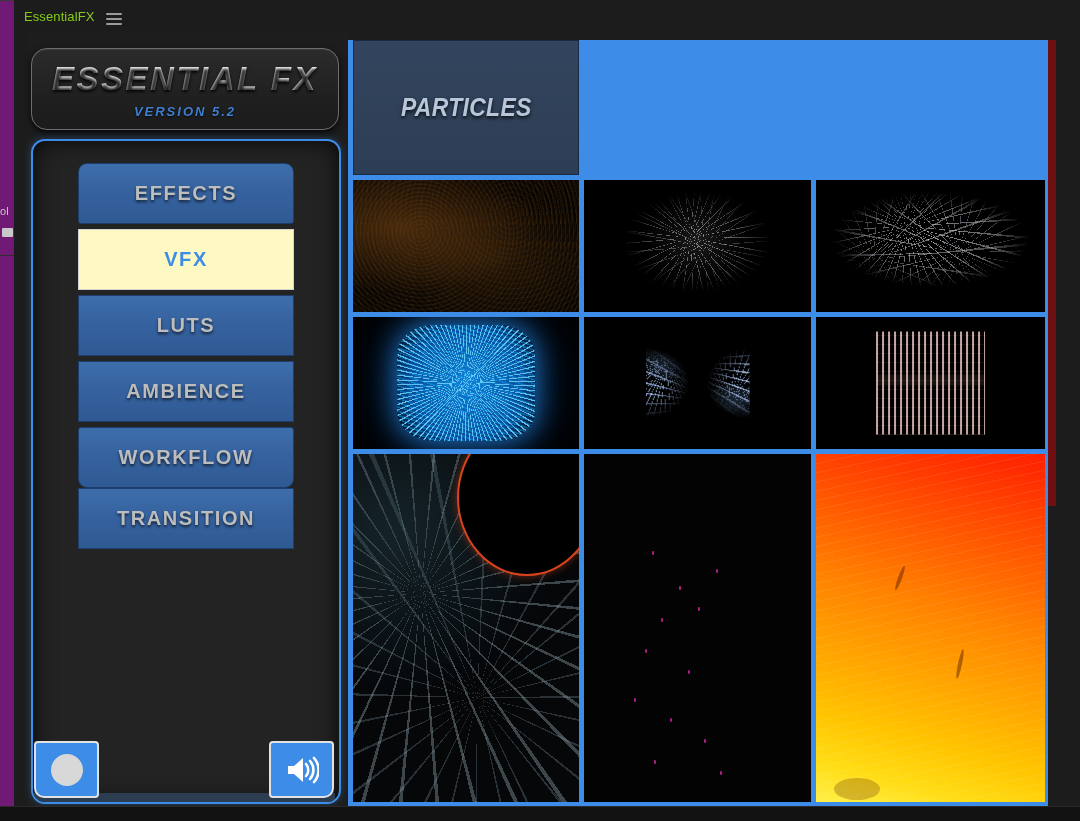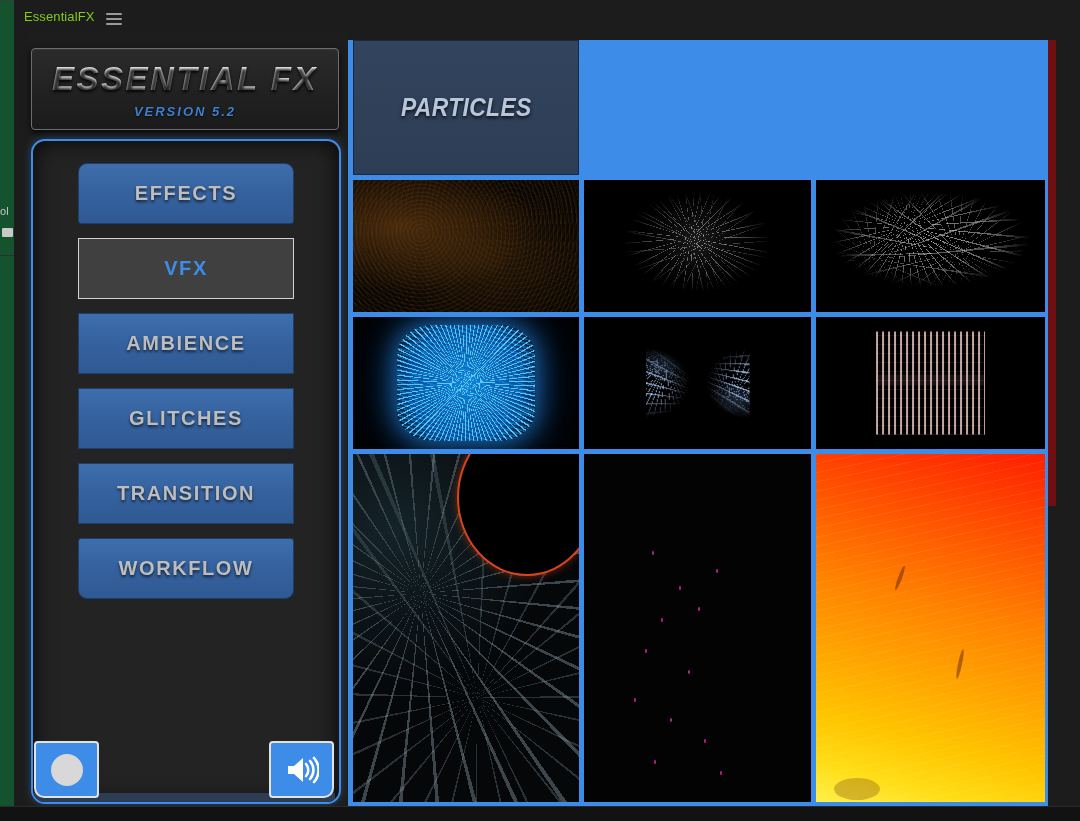--- a/index.html
+++ b/index.html
@@ -3,21 +3,21 @@
 <meta charset="utf-8">
 <style>
   html,body{margin:0;padding:0;background:#0a0a0a;}
   body{
     width:1080px;height:821px;overflow:hidden;position:relative;
     font-family:"Liberation Sans",sans-serif;
     background:#1c1c1c;
   }
 
   
-  #host-left{position:absolute;left:0;top:0;width:22px;height:821px;background:#14532d;border-right:1px solid #111;}
+  #host-left{position:absolute;left:0;top:0;width:22px;height:821px;background:#701a75;border-right:1px solid #111;}
   #host-left .hline{position:absolute;left:0;top:0;width:22px;height:1px;background:#3a3a3a;}
   #host-left .htext{position:absolute;left:0;top:205px;color:#c8c8c8;font-size:11px;letter-spacing:.2px;}
   #host-left .hicon{position:absolute;left:2px;top:228px;width:11px;height:9px;background:#c9c9c9;border-radius:1px;}
   #host-left .hrule{position:absolute;left:0;top:255px;width:22px;height:1px;background:#2e2e2e;}
 
   #host-gutter{position:absolute;left:22px;top:0;width:10px;height:821px;background:#0d0d0d;}
 
   
   #plugin{position:absolute;left:14px;top:0;width:1066px;height:821px;background:#1c1c1c;}
 
@@ -26,21 +26,21 @@
   #hamburger{position:absolute;left:92px;top:13px;width:16px;height:12px;cursor:pointer;}
   #hamburger i{display:block;height:2px;background:#9a9a9a;margin-bottom:3px;border-radius:1px;}
 
   
   #leftcol{position:absolute;left:14px;top:33px;width:320px;height:788px;background:#1d1d1d;}
 
   
   #logo-plate{
     position:absolute;left:3px;top:15px;width:306px;height:80px;
     background:linear-gradient(180deg,#2b2b2b 0%,#212121 55%,#1b1b1b 100%);
-    border:1px solid #6d6d6d;border-radius:4px;
+    border:1px solid #6d6d6d;border-radius:16px;
     box-shadow:0 3px 7px rgba(0,0,0,.75), inset 0 1px 0 rgba(255,255,255,.07);
     display:flex;flex-direction:column;align-items:center;justify-content:center;
   }
   #logo-title{
     font-style:italic;font-weight:bold;font-size:33px;letter-spacing:2.5px;
     color:#e9e9e9;
     background:linear-gradient(180deg,#ffffff 0%,#e6e6e6 45%,#b9b9b9 100%);
     -webkit-background-clip:text;background-clip:text;-webkit-text-fill-color:transparent;
     text-shadow:0 2px 3px rgba(0,0,0,.85);
     line-height:1;margin-top:2px;
@@ -52,32 +52,32 @@
 
   
   #nav-shell{
     position:absolute;left:3px;top:106px;width:306px;height:661px;
     background:#232323;border:2px solid #3d8ce8;border-radius:14px;
     box-shadow:0 0 10px rgba(61,140,232,.35), inset 0 0 22px rgba(0,0,0,.85);
     overflow:hidden;
   }
   #nav-list{position:absolute;left:45px;top:22px;width:216px;}
   .nav-btn{
-    height:61px;margin-bottom:14px;
+    height:61px;margin-bottom:5px;
     background:linear-gradient(180deg,#3d6eab 0%,#35629f 48%,#2f5992 100%);
     border:1px solid #1d3f6d;
     display:flex;align-items:center;justify-content:center;
     color:#bdbdbd;font-weight:bold;font-size:20px;letter-spacing:1.6px;
     text-shadow:0 2px 3px rgba(0,0,0,.65);
     cursor:pointer;box-sizing:border-box;
   }
   .nav-btn.first{border-radius:9px 9px 3px 3px;}
   .nav-btn.last{border-radius:3px 3px 9px 9px;margin-bottom:0;}
   .nav-btn.active{
-    background:#404040;border:1px solid #d2d2d2;
+    background:#fef9c3;border:1px solid #d2d2d2;
     color:#3d8ce8;text-shadow:none;
   }
 
   
   #nav-bottom{position:absolute;left:0;bottom:0;width:302px;height:64px;}
   #nav-bottom .strip{position:absolute;left:0;bottom:0;width:302px;height:9px;background:#2c3d52;}
   .ctl-btn{
     position:absolute;bottom:4px;width:65px;height:57px;
     background:#3d8ce8;border:2px solid #e2e2e2;
     display:flex;align-items:center;justify-content:center;cursor:pointer;box-sizing:border-box;
@@ -237,30 +237,30 @@
 
     <div id="nav-shell">
       <div id="nav-list">
         <div class="nav-btn first">
           <span>EFFECTS</span>
         </div>
         <div class="nav-btn active">
           <span>VFX</span>
         </div>
         <div class="nav-btn">
+          <span>LUTS</span>
+        </div>
+        <div class="nav-btn">
           <span>AMBIENCE</span>
         </div>
-        <div class="nav-btn">
-          <span>GLITCHES</span>
+        <div class="nav-btn last">
+          <span>WORKFLOW</span>
         </div>
         <div class="nav-btn">
           <span>TRANSITION</span>
-        </div>
-        <div class="nav-btn last">
-          <span>WORKFLOW</span>
         </div>
       </div>
 
       <div id="nav-bottom">
         <div class="strip"></div>
         <div class="ctl-btn" id="ctl-record">
           <div id="record-dot"></div>
         </div>
         <div class="ctl-btn" id="ctl-volume">
           <svg width="34" height="30" viewBox="0 0 34 30" aria-hidden="true">

